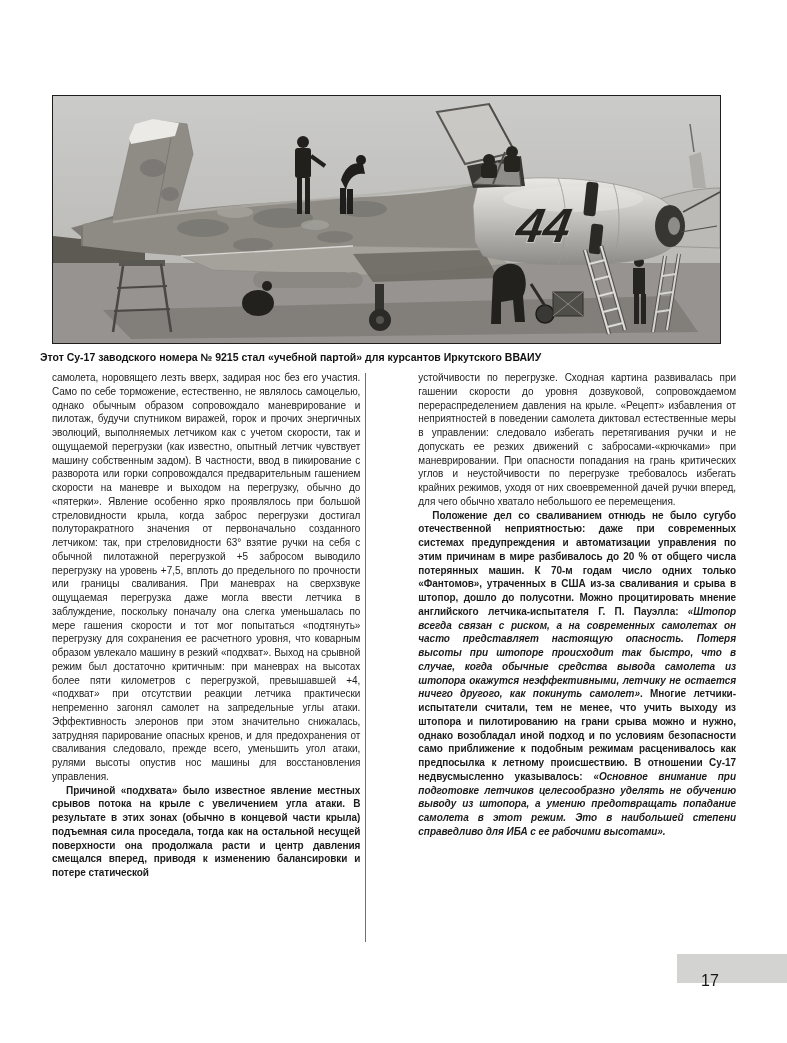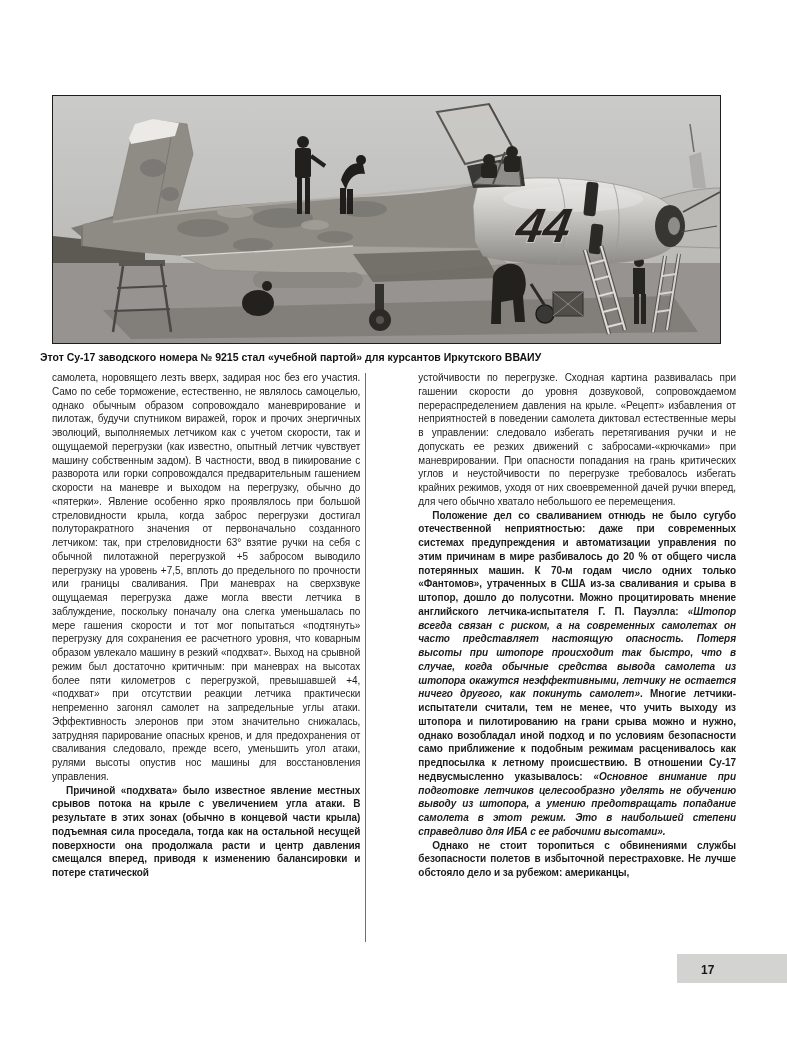--- a/index.html
+++ b/index.html
@@ -32,22 +32,22 @@
   .vrule{position:absolute;left:5px;top:2px;bottom:6px;width:1px;background:#6f6f6f;}
   .para{margin:0;}
   .para.indent{text-indent:14px;font-weight:bold;}
   .it{font-style:italic;}
   
   .pagenum-box{
     position:absolute;left:677px;top:954px;width:110px;height:29px;
     background:#d3d3d1;
   }
   .pagenum{
-    position:absolute;left:24px;top:2px;height:29px;line-height:29px;
-    font-size:12px;font-weight:bold;color:#171717;
+    position:absolute;left:24px;top:12px;height:29px;line-height:29px;
+    font-size:16px;font-weight:normal;color:#171717;
   }
 </style>
 </head>
 <body>
 
 <div class="photo-frame">
   <svg viewBox="0 0 667 247" preserveAspectRatio="none">
     <defs>
       <linearGradient id="sky" x1="0" y1="0" x2="0" y2="1">
         <stop offset="0" stop-color="#cbcbc9"></stop>
@@ -197,19 +197,18 @@
   <div class="col col-left">
       <p class="para" lang="ru"><span>самолета, норовящего лезть вверх, задирая нос без его участия. Само по себе торможение, естественно, не являлось самоцелью, однако обычным образом сопровождало маневрирование и пилотаж, будучи спутником виражей, горок и прочих энергичных эволюций, выполняемых летчиком как с учетом скорости, так и ощущаемой перегрузки (как известно, опытный летчик чувствует машину собственным задом). В частности, ввод в пикирование с разворота или горки сопровождался предварительным гашением скорости на маневре и выходом на перегрузку, обычно до «пятерки». Явление особенно ярко проявлялось при большой стреловидности крыла, когда заброс перегрузки достигал полуторакратного значения от первоначально созданного летчиком: так, при стреловидности 63° взятие ручки на себя с обычной пилотажной перегрузкой +5 забросом выводило перегрузку на уровень +7,5, вплоть до предельного по прочности или границы сваливания. При маневрах на сверхзвуке ощущаемая перегрузка даже могла ввести летчика в заблуждение, поскольку поначалу она слегка уменьшалась по мере гашения скорости и тот мог попытаться «подтянуть» перегрузку для сохранения ее расчетного уровня, что коварным образом увлекало машину в резкий «подхват». Выход на срывной режим был достаточно критичным: при маневрах на высотах более пяти километров с перегрузкой, превышавшей +4, «подхват» при отсутствии реакции летчика практически непременно загонял самолет на запредельные углы атаки. Эффективность элеронов при этом значительно снижалась, затрудняя парирование опасных кренов, и для предохранения от сваливания следовало, прежде всего, уменьшить угол атаки, рулями высоты опустив нос машины для восстановления управления.</span></p>
       <p class="para indent" lang="ru"><span>Причиной «подхвата» было известное явление местных срывов потока на крыле с увеличением угла атаки. В результате в этих зонах (обычно в концевой части крыла) подъемная сила проседала, тогда как на остальной несущей поверхности она продолжала расти и центр давления смещался вперед, приводя к изменению балансировки и потере статической</span></p>
     </div>
   <div class="colgap">
     <div class="vrule"></div>
   </div>
   <div class="col col-right">
       <p class="para" lang="ru"><span>устойчивости по перегрузке. Сходная картина развивалась при гашении скорости до уровня дозвуковой, сопровождаемом перераспределением давления на крыле. «Рецепт» избавления от неприятностей в поведении самолета диктовал естественные меры в управлении: следовало избегать перетягивания ручки и не допускать ее резких движений с забросами-«крючками» при маневрировании. При опасности попадания на грань критических углов и неустойчивости по перегрузке требовалось избегать крайних режимов, уходя от них своевременной дачей ручки вперед, для чего обычно хватало небольшого ее перемещения.</span></p>
       <p class="para indent" lang="ru"><span>Положение дел со сваливанием отнюдь не было сугубо отечественной неприятностью: даже при современных системах предупреждения и автоматизации управления по этим причинам в мире разбивалось до 20 % от общего числа потерянных машин. К 70-м годам число одних только «Фантомов», утраченных в США из-за сваливания и срыва в штопор, дошло до полусотни. Можно процитировать мнение английского летчика-испытателя Г. П. Пауэлла: </span><span class="it">«Штопор всегда связан с риском, а на современных самолетах он часто представляет настоящую опасность. Потеря высоты при штопоре происходит так быстро, что в случае, когда обычные средства вывода самолета из штопора окажутся неэффективными, летчику не остается ничего другого, как покинуть самолет»</span><span>. Многие летчики-испытатели считали, тем не менее, что учить выходу из штопора и пилотированию на грани срыва можно и нужно, однако возобладал иной подход и по условиям безопасности само приближение к подобным режимам расценивалось как предпосылка к летному происшествию. В отношении Су-17 недвусмысленно указывалось: </span><span class="it">«Основное внимание при подготовке летчиков целесообразно уделять не обучению выводу из штопора, а умению предотвращать попадание самолета в этот режим. Это в наибольшей степени справедливо для ИБА с ее рабочими высотами».</span></p>
-      <p class="para indent" lang="ru"><span>Однако не стоит торопиться с обвинениями службы безопасности полетов в избыточной перестраховке. Не лучше обстояло дело и за рубежом: американцы,</span></p>
     </div>
 </div>
 
 <div class="pagenum-box">
   <span class="pagenum">17</span>
 </div>
 
 </body></html>

